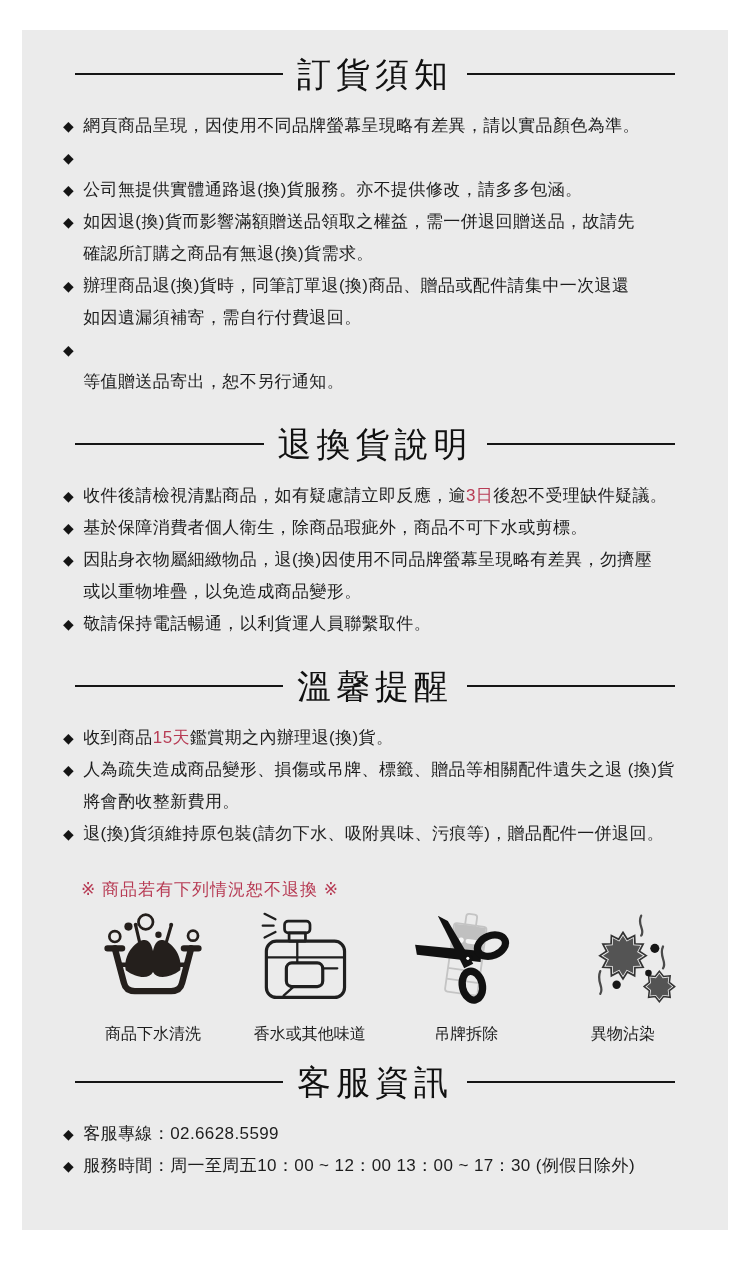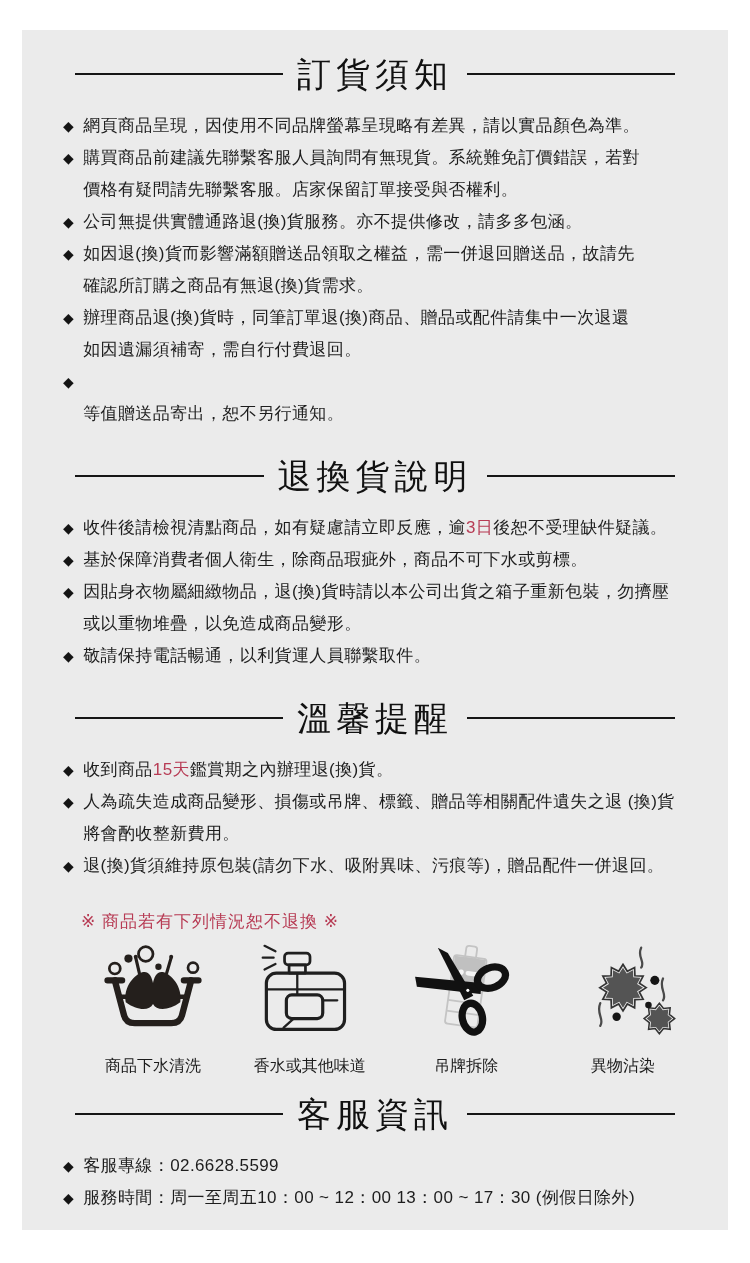--- a/index.html
+++ b/index.html
@@ -46,21 +46,20 @@
       <h2 class="sec-title">訂貨須知</h2>
       <span class="rule"></span>
     </div>
     <ul class="items">
         <li class="notice-item">
           <span class="bullet">◆</span>
           <span class="txt"><span>網頁商品呈現，因使用不同品牌螢幕呈現略有差異，請以實品顏色為準。</span></span>
         </li>
         <li class="notice-item">
           <span class="bullet">◆</span>
-          <span class="txt"><span>購買商品前建議先聯繫客服人員詢問有無現貨。系統難免訂價錯誤，若對</span><br><span>價格有疑問請先聯繫客服。店家保留訂單接受與否權利。</span></span>
         </li>
         <li class="notice-item">
           <span class="bullet">◆</span>
           <span class="txt"><span>公司無提供實體通路退(換)貨服務。亦不提供修改，請多多包涵。</span></span>
         </li>
         <li class="notice-item">
           <span class="bullet">◆</span>
           <span class="txt"><span>如因退(換)貨而影響滿額贈送品領取之權益，需一併退回贈送品，故請先</span><br><span>確認所訂購之商品有無退(換)貨需求。</span></span>
         </li>
         <li class="notice-item">
@@ -84,21 +83,21 @@
         <li class="notice-item">
           <span class="bullet">◆</span>
           <span class="txt"><span>收件後請檢視清點商品，如有疑慮請立即反應，逾</span><span class="red">3日</span><span>後恕不受理缺件疑議。</span></span>
         </li>
         <li class="notice-item">
           <span class="bullet">◆</span>
           <span class="txt"><span>基於保障消費者個人衛生，除商品瑕疵外，商品不可下水或剪標。</span></span>
         </li>
         <li class="notice-item">
           <span class="bullet">◆</span>
-          <span class="txt"><span>因貼身衣物屬細緻物品，退(換)貨時請以本公司出貨之箱子重新包裝，勿擠壓</span><br><span>或以重物堆疊，以免造成商品變形。</span></span>
+          <span class="txt"><span>因貼身衣物屬細緻物品，退(換)因使用不同品牌螢幕呈現略有差異，勿擠壓</span><br><span>或以重物堆疊，以免造成商品變形。</span></span>
         </li>
         <li class="notice-item">
           <span class="bullet">◆</span>
           <span class="txt"><span>敬請保持電話暢通，以利貨運人員聯繫取件。</span></span>
         </li>
       </ul>
   </section>
 
   <section>
     <div class="title-row">

